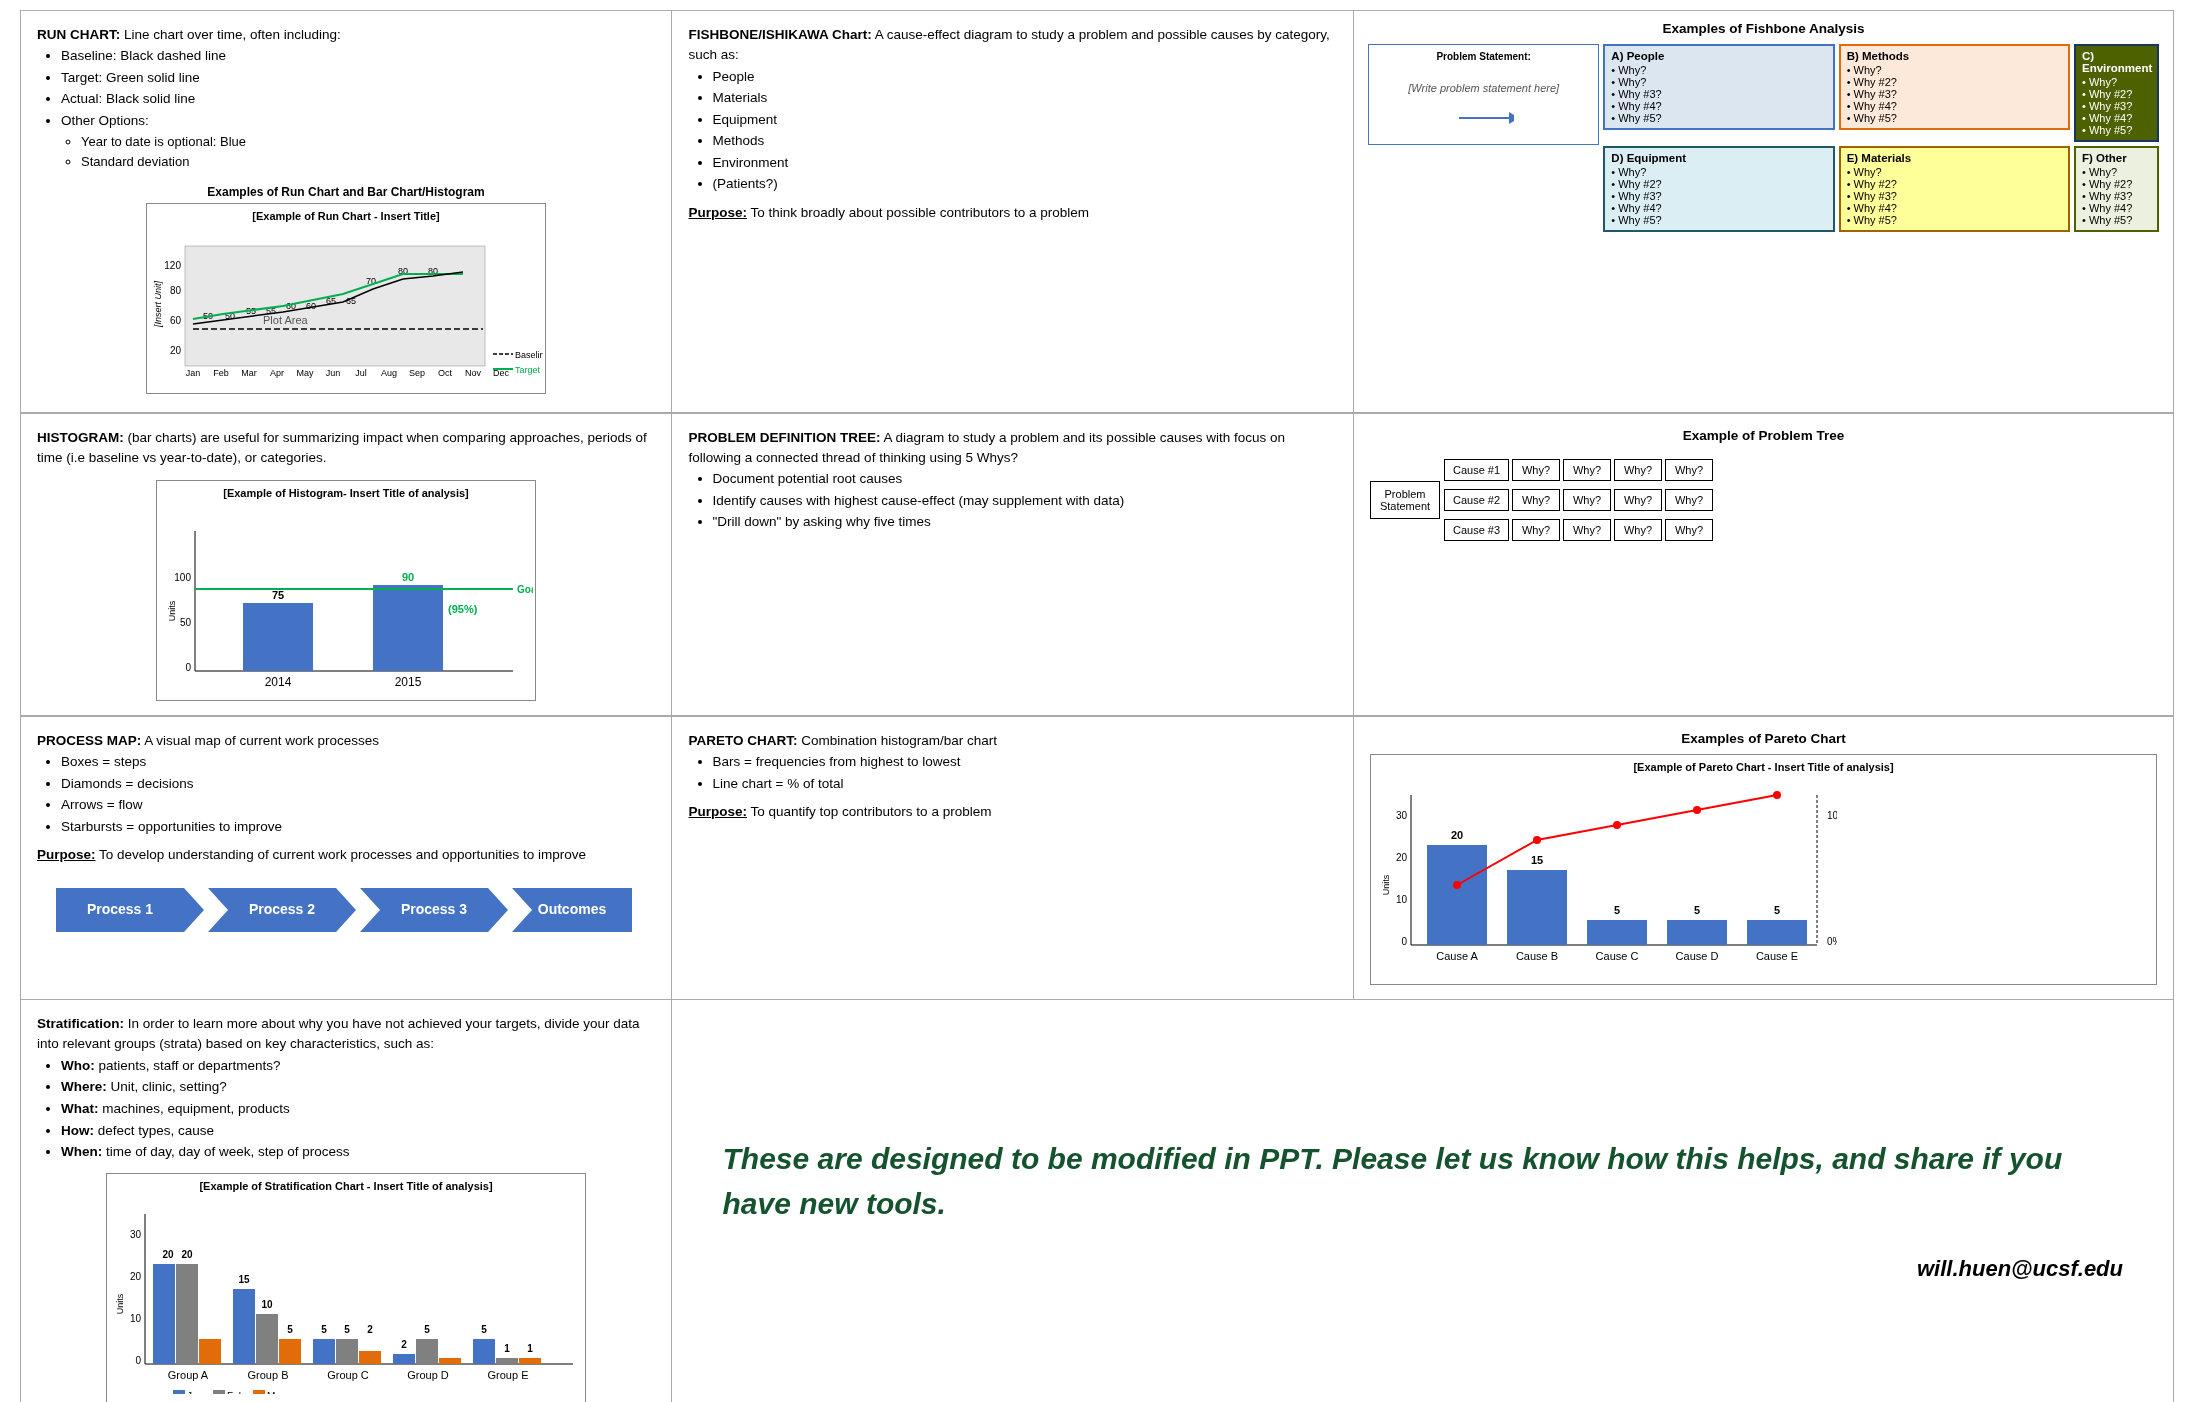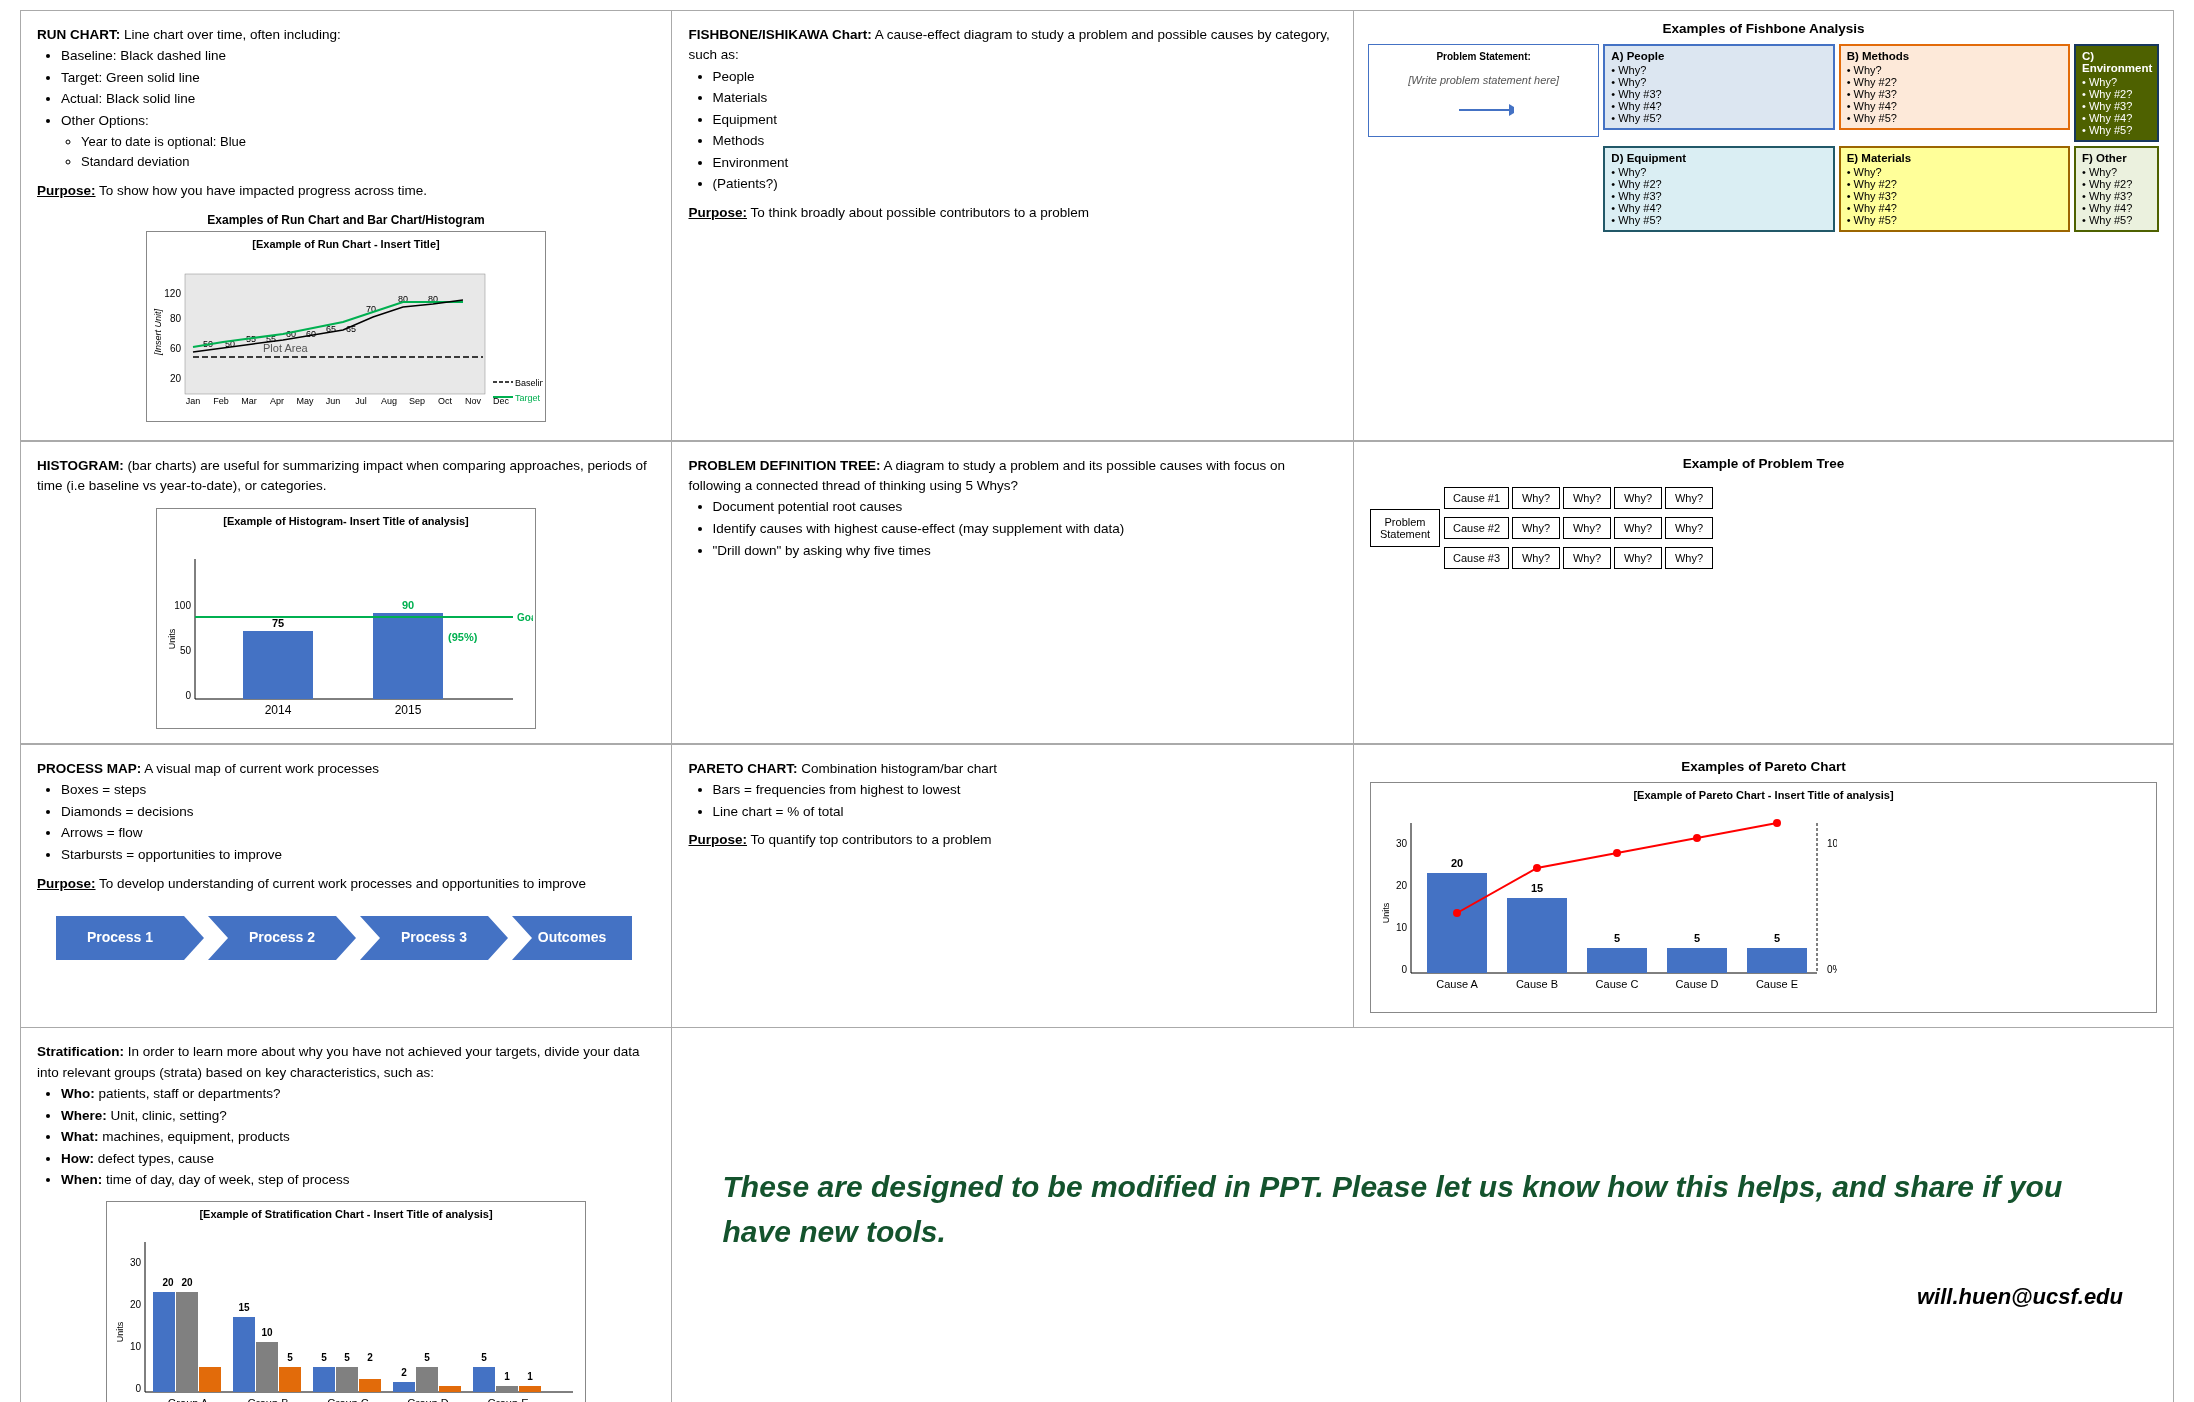--- a/index.html
+++ b/index.html
@@ -110,23 +110,20 @@
             <li><span>Baseline: Black dashed line</span></li>
             <li><span>Target: Green solid line</span></li>
             <li><span>Actual: Black solid line</span></li>
             <li><span>Other Options:</span>
               <ul class="sub-bullet">
                 <li><span>Year to date is optional: Blue</span></li>
                 <li><span>Standard deviation</span></li>
               </ul>
             </li>
           </ul>
-          <div class="purpose-line">
-            <span class="purpose-underline">Purpose:</span><span> To show how you have impacted progress across time.</span>
-          </div>
         </div>
 
         <div style="margin-top: 12px;">
           <div class="chart-title">Examples of Run Chart and Bar Chart/Histogram</div>
           <div style="border: 1px solid #888; padding: 6px; width: 400px; margin: 4px auto;">
             <div style="font-size: 11px; font-weight: bold; text-align: center; margin-bottom: 2px;">[Example of Run Chart - Insert Title]</div>
             <svg width="390" height="160">
 
               <text x="8" y="80" font-size="9" transform="rotate(-90,8,80)" text-anchor="middle" font-style="italic">[Insert Unit]</text>
 
@@ -212,21 +209,21 @@
             <div class="fishbone-box-title">B) Methods</div>
             <div style="font-size:11px;">• Why?<br>• Why #2?<br>• Why #3?<br>• Why #4?<br>• Why #5?</div>
           </div>
 
           <div class="fishbone-box green" style="background: #4e6100; color: #fff;">
             <div class="fishbone-box-title">C) Environment</div>
             <div style="font-size:11px;">• Why?<br>• Why #2?<br>• Why #3?<br>• Why #4?<br>• Why #5?</div>
           </div>
 
           <div style="border: 1.5px solid #4472C4; padding: 6px; font-size: 11px; text-align: center; grid-row: 1 / 3; display: flex; flex-direction: column; align-items: center; justify-content: center;">
-            <div style="font-size: 10px; font-weight: bold; margin-bottom: 12px;">Problem Statement:</div>
+            <div style="font-size: 10px; font-weight: bold; margin-bottom: 20px;">Problem Statement:</div>
             <div style="font-style: italic; font-size: 11px; color: #555;">[Write problem statement here]</div>
 
             <svg width="60" height="40" style="margin-top: 4px;">
               <line x1="5" y1="20" x2="55" y2="20" stroke="#4472C4" stroke-width="2"></line>
               <polygon points="55,14 65,20 55,26" fill="#4472C4"></polygon>
             </svg>
           </div>
 
           <div class="fishbone-box teal">
             <div class="fishbone-box-title">D) Equipment</div>

